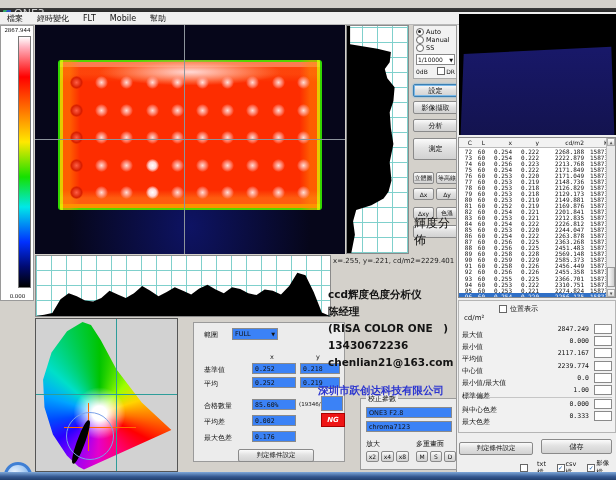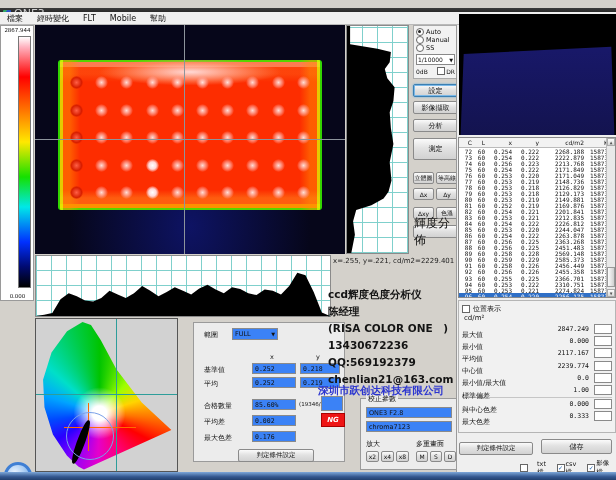--- a/index.html
+++ b/index.html
@@ -478,21 +478,21 @@
       </div>
     </div>
   <div class="dt-scroll">
     <div class="dt-arrow" style="top:0;">▲</div>
     <div class="dt-thumb" style="bottom:10px;"></div>
     <div class="dt-arrow" style="bottom:0;">▼</div>
   </div>
 </div>
 
 <div class="abs stats">
-  <div class="st-row" style="height:11px;">
+  <div class="st-row" style="height:11px;margin-left:37px;">
     <span class="chk"></span>
     <span style="margin-left:3px;">位置表示</span>
   </div>
   <div style="font-size:7px;margin:0 0 1px 2px;">cd/m²</div>
   <div id="stat-rows">
       <div class="st-row">
         <span class="st-label">最大值</span>
         <span class="st-val">2847.249</span>
         <span class="st-box"></span>
       </div>
@@ -552,21 +552,20 @@
       <span class="chk">✓</span>
       <span>影像檔</span>
     </span>
   </div>
 
 <div class="abs contact">
   <div>ccd辉度色度分析仪</div>
   <div>陈经理</div>
   <div>(RISA COLOR ONE　)</div>
   <div>13430672236</div>
-  <div>QQ:569192379</div>
   <div>chenlian21@163.com</div>
   <div class="company">深圳市跃创达科技有限公司</div>
 </div>
 
 <div class="abs groupbox judge">
   <span class="abs lbl" style="left:10px;top:7px;">範圍</span>
   <div class="abs sunken" style="left:38px;top:5px;width:46px;height:12px;justify-content:space-between;font-family:'DejaVu Sans',sans-serif;">
     <span>FULL</span>
     <span style="font-size:5px;">▼</span>
   </div>

